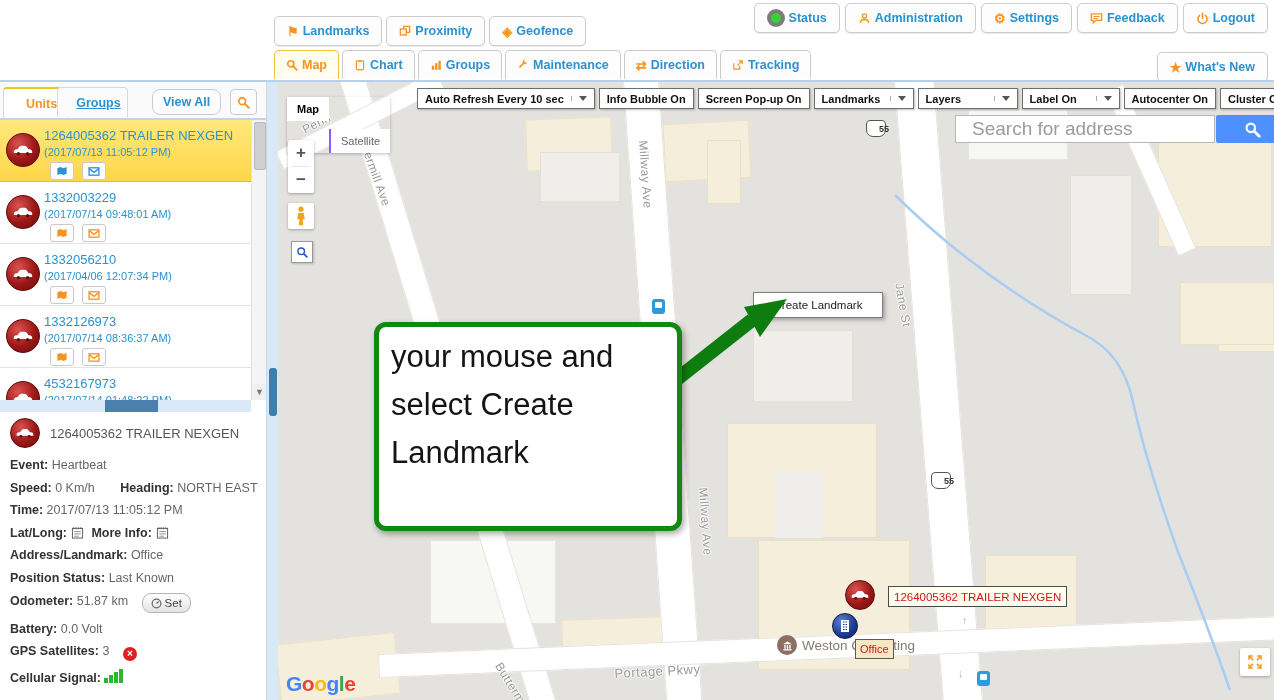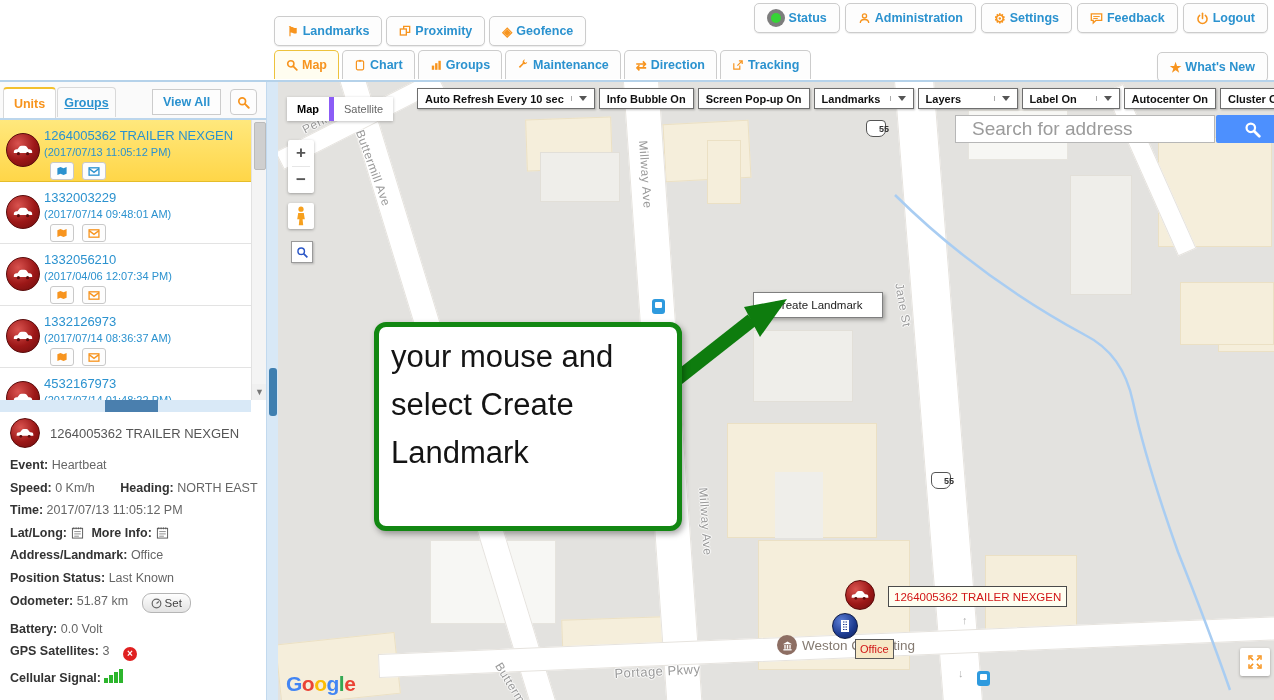--- a/index.html
+++ b/index.html
@@ -17,25 +17,25 @@
   .tabs{position:absolute;left:274px;top:50px;display:flex;gap:3px;}
   .btn-tab{display:flex;align-items:center;gap:4px;height:28px;padding:0 11px;background:#fdfdfd;
     border:1px solid #ccc;border-bottom:none;border-radius:5px 5px 0 0;color:#2b92cf;font-size:12.5px;font-weight:bold;cursor:pointer;}
   .btn-tab.active{background:#fffdf0;border:1px solid #edc23c;border-bottom:none;color:#f7941e;}
   .whatsnew{position:absolute;right:6px;top:52px;}
   .blueline{position:absolute;left:0;top:80px;width:1274px;height:2px;background:#b5d2ea;}
   
   .sidebar{position:absolute;left:0;top:82px;width:266px;height:618px;background:#fff;}
   .sb-head{position:absolute;left:0;top:0;width:266px;height:36px;background:#fafafa;border-bottom:2px solid #bcd6ec;}
   .sb-tab{position:absolute;height:29px;top:5px;display:flex;align-items:center;justify-content:center;
-    font-size:12.5px;font-weight:bold;border:1px solid #d9d9d9;border-bottom:none;border-radius:4px 4px 0 0;background:#fff;cursor:pointer;}
+    font-size:12.5px;font-weight:bold;border:1px solid #d9d9d9;border-bottom:none;border-radius:4px 4px 0 0;background:#fff;cursor:pointer;padding-left:12px;}
   .sb-tab.units{left:3px;width:51px;color:#f7941e;border-top:2px solid #f3c12e;}
   .sb-tab.groups{left:57px;width:57px;color:#2b92cf;background:#fbfbfb;text-decoration:underline;}
   .viewall{position:absolute;left:152px;top:7px;width:67px;height:24px;display:flex;align-items:center;justify-content:center;
-    background:#fdfdfd;border:1px solid #ccc;border-radius:0;color:#2b92cf;font-size:12.5px;font-weight:bold;cursor:pointer;}
+    background:#fdfdfd;border:1px solid #ccc;border-radius:8px;color:#2b92cf;font-size:12.5px;font-weight:bold;cursor:pointer;}
   .sb-search{position:absolute;left:230px;top:7px;width:25px;height:24px;display:flex;align-items:center;justify-content:center;
     background:#fdfdfd;border:1px solid #ccc;border-radius:4px;color:#f7941e;cursor:pointer;}
   .unit-list{position:absolute;left:0;top:38px;width:251px;height:280px;overflow:hidden;}
   .unit-row{position:relative;height:61px;border-bottom:1px solid #e3e3e3;background:#fff;cursor:pointer;}
   .unit-row.selected{background:linear-gradient(#ffe87d,#ffd648);border-bottom:1px solid #e5bd2a;}
   .unit-ico{position:absolute;left:6px;top:13px;width:34px;height:34px;}
   .redcar{width:34px;height:34px;border-radius:50%;background:radial-gradient(circle at 35% 30%,#d9534f,#9c1717 55%,#6b0d0d);
     border:1px solid #5a0a0a;box-sizing:border-box;display:flex;align-items:center;justify-content:center;}
   .unit-id{position:absolute;left:44px;top:8px;font-size:13px;color:#2b92cf;white-space:nowrap;}
   .unit-time{position:absolute;left:44px;top:26px;font-size:11px;color:#2b92cf;white-space:nowrap;}
@@ -74,21 +74,21 @@
   .stlabel{position:absolute;color:#9a9a9a;font-size:12px;letter-spacing:.5px;white-space:nowrap;
     text-shadow:-1px 0 1px #fff,1px 0 1px #fff,0 1px 1px #fff,0 -1px 1px #fff;transform-origin:left top;}
   .shield{position:absolute;width:20px;height:17px;background:#fff;border:1.5px solid #555;border-radius:4px 4px 7px 7px;
     font-size:9px;font-weight:bold;color:#333;display:flex;align-items:center;justify-content:center;box-sizing:border-box;padding-left:16px;}
   .transit{position:absolute;width:13px;height:15px;background:#2e9ade;border-radius:3px;display:flex;align-items:center;justify-content:center;}
   .transit i{display:block;width:7px;height:6px;background:#fff;border-radius:1px;margin-top:-3px;}
   .oneway{position:absolute;color:#b0b0b0;font-size:11px;}
   .mtype{position:absolute;left:9px;top:15px;display:flex;box-shadow:0 1px 3px rgba(0,0,0,.25);}
   .mtype div{height:24px;padding:0 10px;background:#fff;font-size:11px;display:flex;align-items:center;cursor:pointer;}
   .mtype .on{font-weight:bold;color:#000;}
-  .mtype .off{color:#666;border-left:5px solid #8b5cf6;}
+  .mtype .off{color:#666;border-left:2px solid #8b5cf6;margin-top:32px;}
   .mtoolbar{position:absolute;left:139px;top:6px;display:flex;gap:4px;}
   .tb-btn{display:flex;align-items:center;height:19px;padding:0 7px;background:#fff;border:1px solid #6e6e6e;
     box-shadow:1px 1px 2px rgba(0,0,0,.25);font-size:11px;font-weight:bold;color:#111;cursor:pointer;white-space:nowrap;}
   .tb-btn .caret{margin-left:7px;padding-left:7px;border-left:1px solid #aaa;display:flex;align-items:center;}
   .tb-btn .caret::after{content:"";width:0;height:0;border-left:4px solid transparent;border-right:4px solid transparent;border-top:5px solid #555;}
   .addr{position:absolute;left:677px;top:33px;display:flex;}
   .addr input{width:226px;height:26px;border:1px solid #b7b7b7;padding:0 16px;font-size:19px;color:#333;font-family:Liberation Sans, sans-serif;}
   .addr input::placeholder{color:#9b9b9b;}
   .addr button{width:73px;height:28px;border:none;background:#4d90fe;border-radius:2px;margin-left:1px;color:#fff;cursor:pointer;display:flex;align-items:center;justify-content:center;}
   .zoomctl{position:absolute;left:10px;top:58px;width:26px;height:53px;background:#fff;border-radius:2px;box-shadow:0 1px 3px rgba(0,0,0,.3);}

